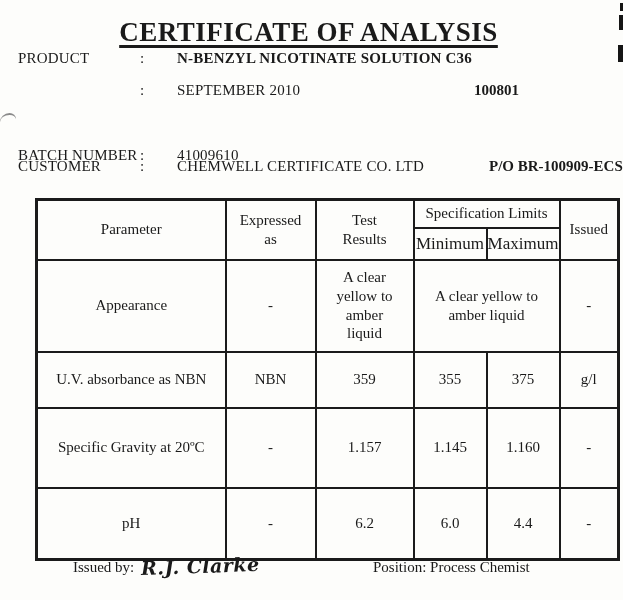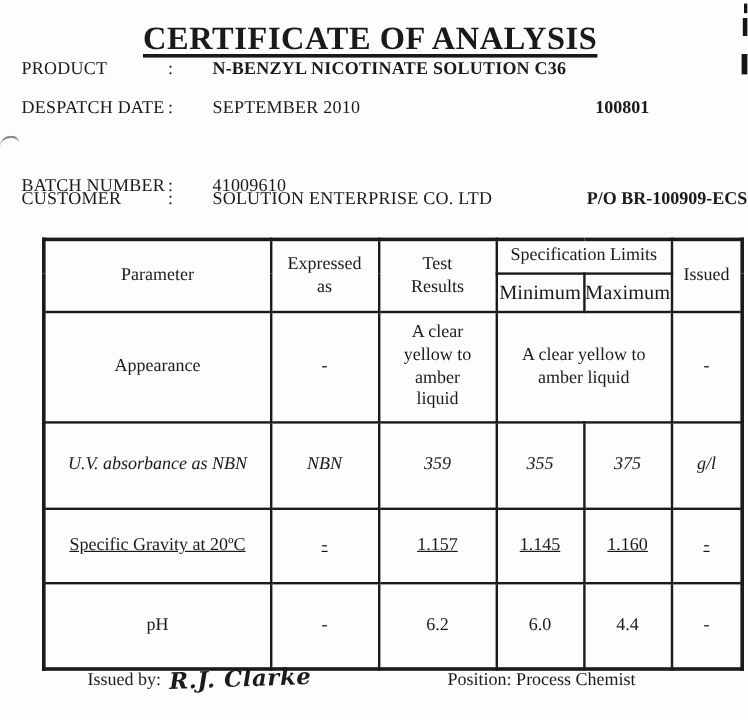--- a/index.html
+++ b/index.html
@@ -27,21 +27,21 @@
 
   
   .field-row{position:absolute;left:0;width:100%;height:18px;font-size:15px;padding-left:20px;}
   .field-row .f-label{position:absolute;left:18px;letter-spacing:0.2px;}
   .field-row .f-colon{position:absolute;left:140px;}
   .field-row .f-value{position:absolute;left:177px;letter-spacing:0.2px;}
   .field-row .f-extra{position:absolute;font-weight:bold;}
   .row-product{top:50px;}
   .row-product .f-value{font-weight:bold;}
   .row-despatch{top:82px;}
-  .row-despatch .f-extra{left:496px;}
+  .row-despatch .f-extra{left:474px;}
   .row-customer{top:115px;margin-top:43px;}
   .row-customer .f-extra{left:489px;}
   .row-batch{top:147px;}
 
   
   table.coa{
     position:absolute;left:35px;top:198px;
     border-collapse:collapse;table-layout:fixed;
     width:582px;
     font-size:15px;
@@ -56,22 +56,22 @@
     white-space:pre-line;
     line-height:1.25;
   }
   .hdr-top{height:28px;}
   .hdr-sub{height:32px;}
   .hdr-rowspan{border-bottom:3px solid #1b1b1b;}
   th.h-test{vertical-align:top;padding-top:4px;}
   th.h-minmax{vertical-align:top;padding-top:2px;font-size:17px;border-bottom:3px solid #1b1b1b;}
   td.param-cell{text-align:left;padding-left:9px;}
   tr.r-appearance{height:92px;}
-  tr.r-uv{height:72px;font-style:italic;}
-  tr.r-sg{height:62px;text-decoration:underline;}
+  tr.r-uv{height:56px;}
+  tr.r-sg{height:80px;}
   tr.r-ph{height:72px;}
 
   
   .footer{position:absolute;top:555px;left:0;width:100%;height:30px;font-size:15px;}
   .footer .issued-label{position:absolute;left:73px;top:4px;}
   .footer .signature{
     position:absolute;left:141px;top:0px;
     font-family:"DejaVu Serif", serif;
     font-style:italic;font-weight:bold;
     font-size:19px;letter-spacing:0.5px;
@@ -97,29 +97,28 @@
 
   <h1 class="title">CERTIFICATE OF ANALYSIS</h1>
 
   <div>
     <div class="field-row row-product">
       <span class="f-label">PRODUCT</span>
       <span class="f-colon">:</span>
       <span class="f-value">N-BENZYL NICOTINATE SOLUTION C36</span>
     </div>
     <div class="field-row row-despatch">
-      <span class="f-label">DESPATCH DATE</span>
       <span class="f-colon">:</span>
       <span class="f-value">SEPTEMBER 2010</span>
       <span class="f-extra">100801</span>
     </div>
     <div class="field-row row-customer">
       <span class="f-label">CUSTOMER</span>
       <span class="f-colon">:</span>
-      <span class="f-value">SOLUTION ENTERPRISE CO. LTD</span>
+      <span class="f-value">CHEMWELL CERTIFICATE CO. LTD</span>
       <span class="f-extra">P/O BR-100909-ECS</span>
     </div>
     <div class="field-row row-batch">
       <span class="f-label">BATCH NUMBER</span>
       <span class="f-colon">:</span>
       <span class="f-value">41009610</span>
     </div>
   </div>
 
   <table class="coa">

